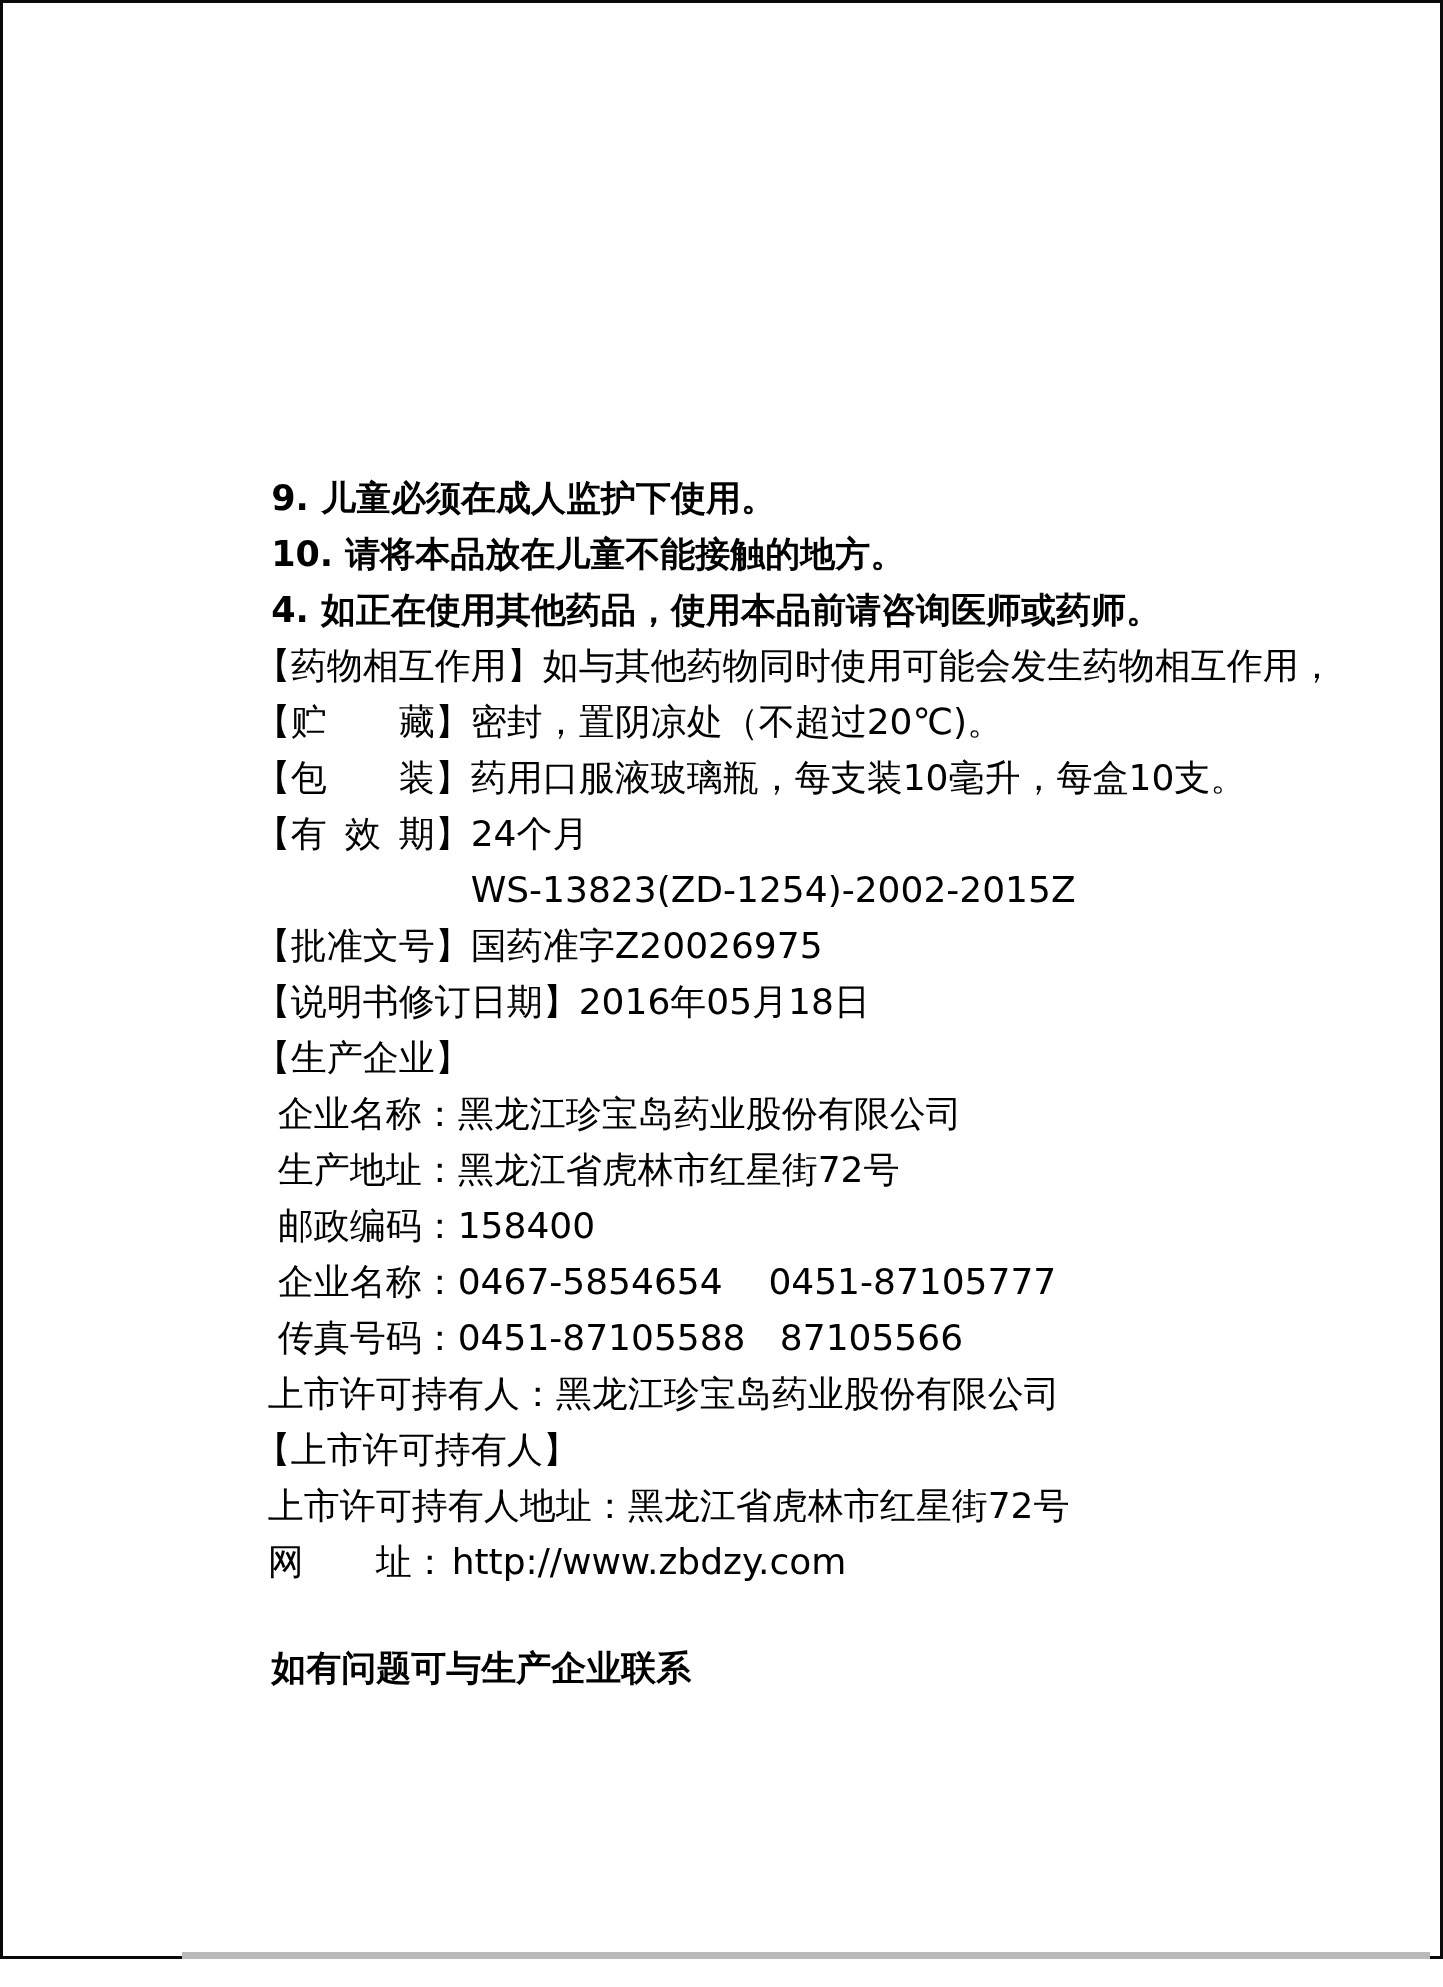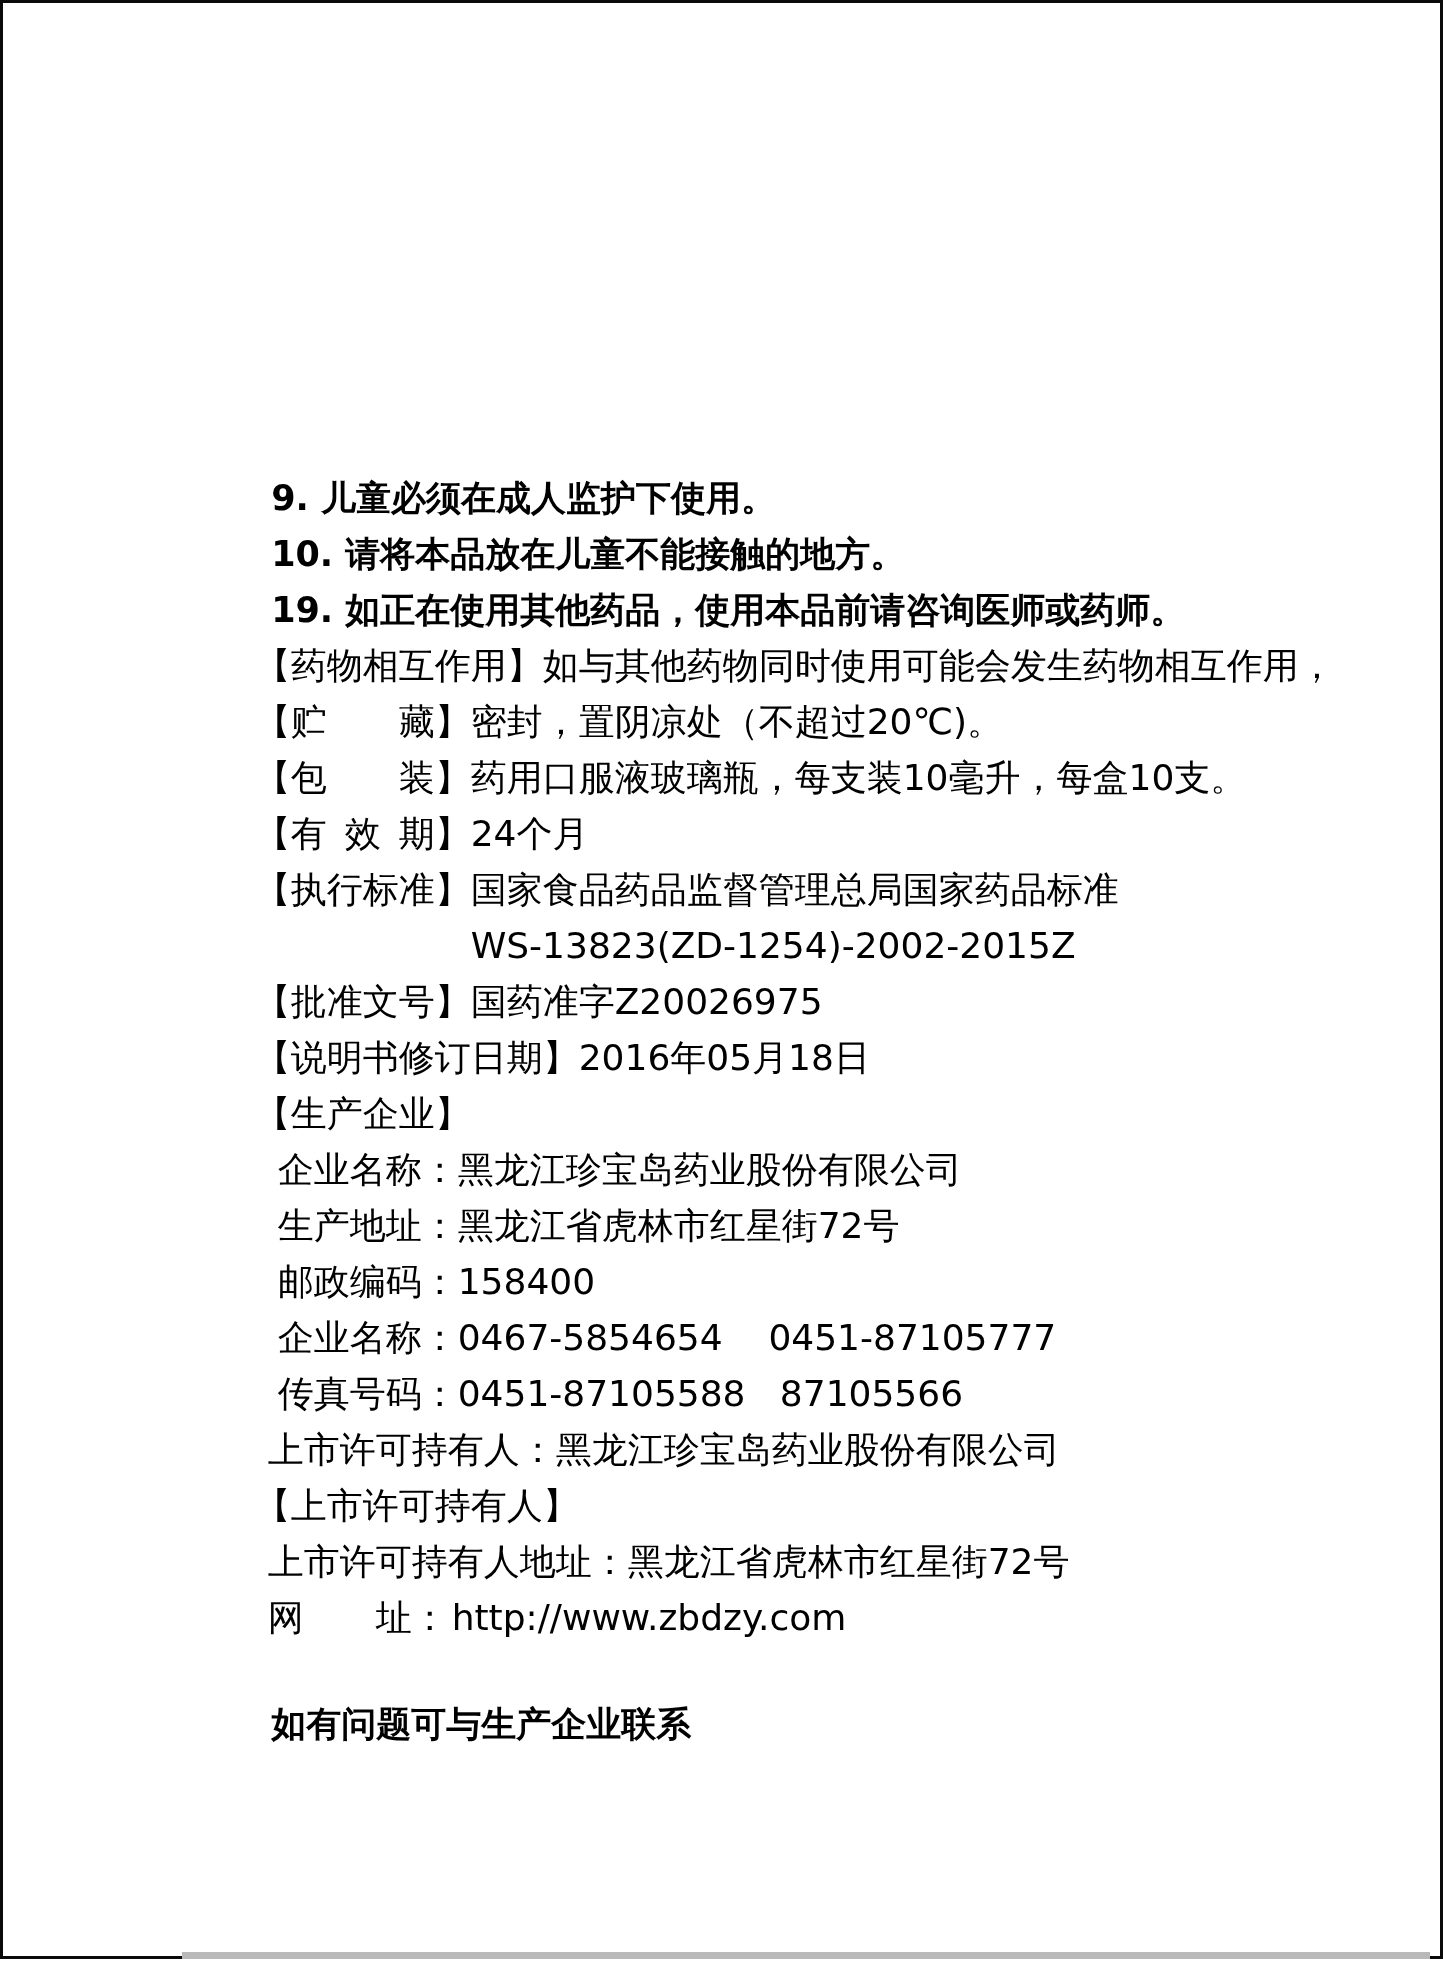--- a/index.html
+++ b/index.html
@@ -77,43 +77,40 @@
 
     <div class="line bold">
       <span>9. 儿童必须在成人监护下使用。</span>
     </div>
 
     <div class="line bold">
       <span>10. 请将本品放在儿童不能接触的地方。</span>
     </div>
 
     <div class="line bold">
-      <span>19. 如正在使用其他药品，使用本品前请咨询医师或药师。</span>
+      <span>4. 如正在使用其他药品，使用本品前请咨询医师或药师。</span>
     </div>
 
     <div class="line">
       <span>【</span><span>药物相互作用</span><span>】</span><span>如与其他药物同时使用可能会发生药物相互作用，</span>
     </div>
 
 
     <div class="line">
       <span>【</span><span class="w4">贮藏</span><span>】</span><span>密封，置阴凉处（不超过20℃)。</span>
     </div>
 
     <div class="line">
       <span>【</span><span class="w4">包装</span><span>】</span><span>药用口服液玻璃瓶，每支装10毫升，每盒10支。</span>
     </div>
 
     <div class="line">
       <span>【</span><span class="w4">有效期</span><span>】</span><span>24个月</span>
     </div>
 
-    <div class="line">
-      <span>【</span><span class="w4">执行标准</span><span>】</span><span>国家食品药品监督管理总局国家药品标准</span>
-    </div>
 
     <div class="line indent-b">
       <span>WS-13823(ZD-1254)-2002-2015Z</span>
     </div>
 
     <div class="line">
       <span>【</span><span class="w4">批准文号</span><span>】</span><span>国药准字Z20026975</span>
     </div>
 
     <div class="line">

